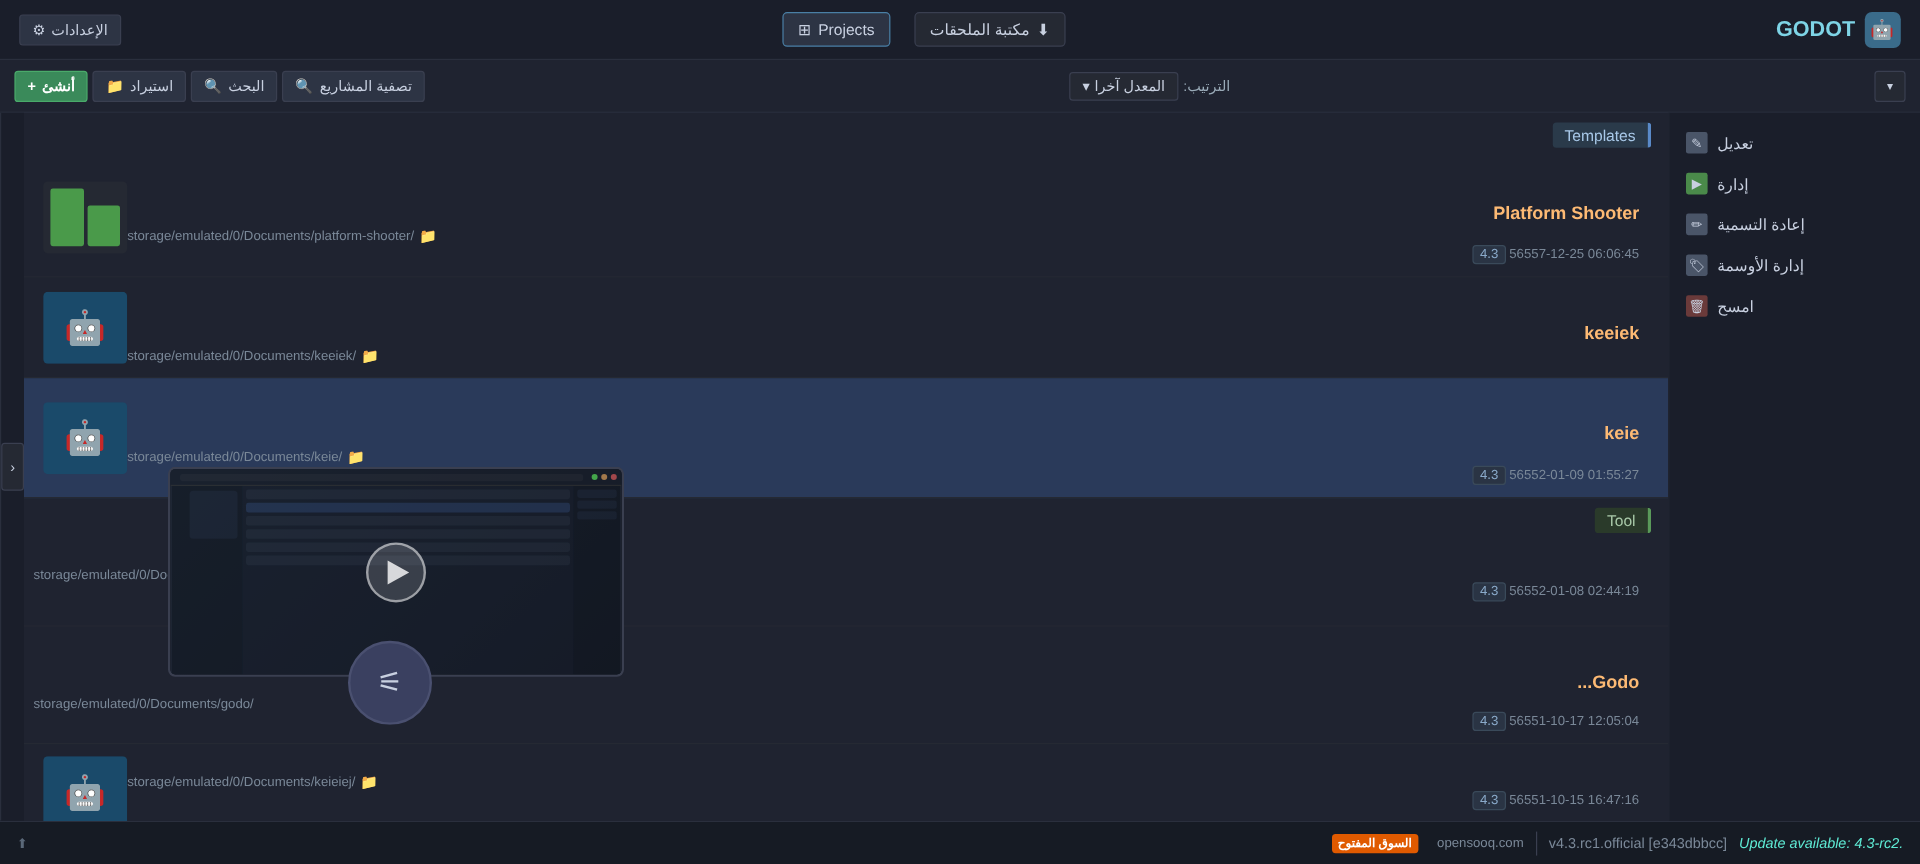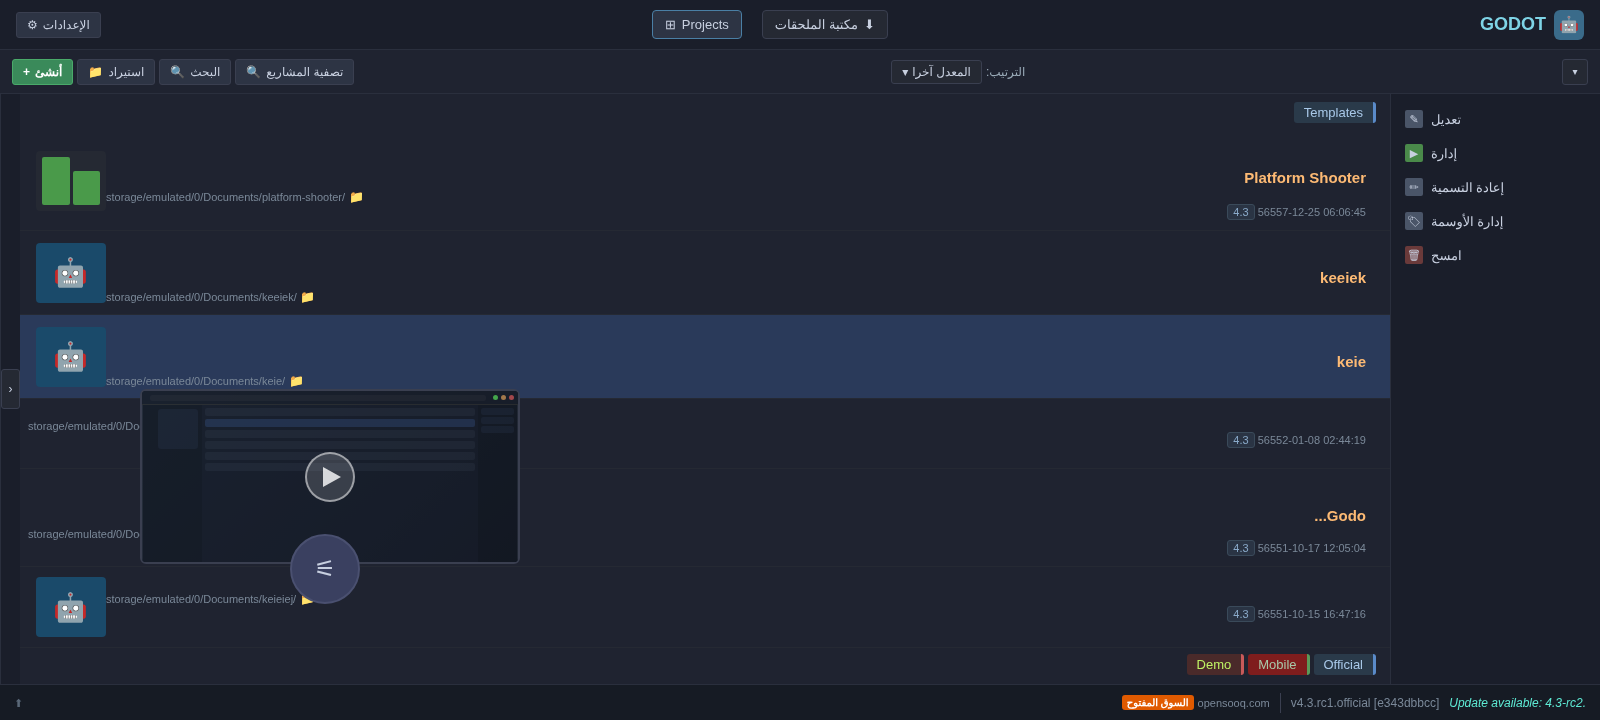--- a/index.html
+++ b/index.html
@@ -434,21 +434,21 @@
     .bottom-left {
       display: flex;
       align-items: center;
       gap: 10px;
       direction: ltr;
     }
     .opensooq-logo {
       height: 28px;
       display: flex;
       align-items: center;
-      gap: 4px;
+      gap: 16px;
       font-size: 11px;
       color: #7a8898;
     }
     .version-info { color: #7a8898; font-size: 12px; direction: ltr; }
     .update-badge {
       color: #5eead4;
       font-size: 12px;
       font-style: italic;
     }
   </style>
@@ -577,28 +577,35 @@
       </div>
     </div>
 
     <div class="project-row selected">
       <div class="project-info">
         <div class="project-name">keie</div>
         <div class="project-path">
           <span class="folder-icon">📁</span>
           <span>/storage/emulated/0/Documents/keie</span>
         </div>
+        <div class="project-meta">
+          <span>01:55:27 56552-01-09</span>
+          <span class="version-badge">4.3</span>
+        </div>
       </div>
       <div class="project-thumb">
         <div class="godot-thumb">
           <span class="godot-face">🤖</span>
         </div>
       </div>
     </div>
 
+    <div class="tag-row">
+      <span class="tag tag-tool">Tool</span>
+    </div>
 
     <div class="project-row">
       <div class="project-info">
         <div class="project-path">
           <span>/storage/emulated/0/Documents</span>
         </div>
         <div class="project-meta">
           <span>02:44:19 56552-01-08</span>
           <span class="version-badge">4.3</span>
         </div>

